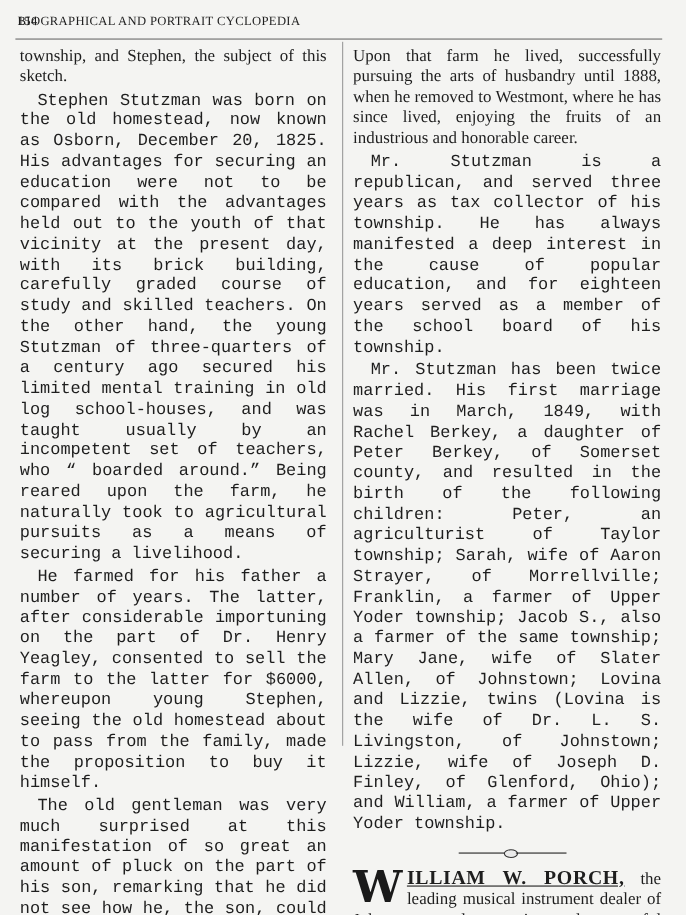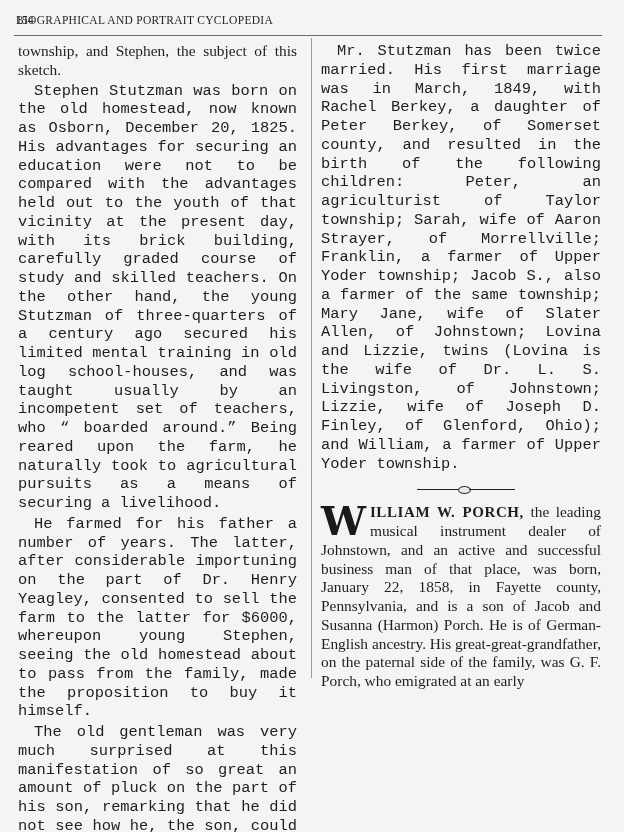--- a/index.html
+++ b/index.html
@@ -40,41 +40,43 @@
   .ornament .l2 { left: 150px; width: 46px; }
   .ornament .oval {
     position: absolute; left: 139px; top: 5px; width: 11px; height: 6px;
     border: 1px solid #333; border-radius: 50%; background: #eaeaea;
   }
   .drop-cap {
     float: left; font-family: "DejaVu Serif", serif; font-weight: bold;
     font-size: 40px; line-height: 32px; margin: 2px 6px 0 0; color: #1a1a1a;
     letter-spacing: -2px;
   }
-  .smallcaps-name { font-weight: bold; letter-spacing: 0.6px; font-size: 15px; }
+  .smallcaps-name { font-weight: bold; letter-spacing: 0.6px; font-size: 18px; text-decoration: underline; }
 </style>
 </head>
 <body>
 
 <div class="page">
   <div class="running-head">
     <span class="page-number">154</span>
     <span class="header-title">BIOGRAPHICAL AND PORTRAIT CYCLOPEDIA</span>
   </div>
   <div class="head-rule"></div>
   <div class="col-divider"></div>
 
   <div class="column col-left">
     <p>township, and Stephen, the subject of this sketch.</p>
     <p class="indent">Stephen Stutzman was born on the old homestead, now known as Osborn, December 20, 1825. His advantages for securing an education were not to be compared with the advantages held out to the youth of that vicinity at the present day, with its brick building, carefully graded course of study and skilled teachers. On the other hand, the young Stutzman of three-quarters of a century ago secured his limited mental training in old log school-houses, and was taught usually by an incompetent set of teachers, who “ boarded around.” Being reared upon the farm, he naturally took to agricultural pursuits as a means of securing a livelihood.</p>
     <p class="indent">He farmed for his father a number of years. The latter, after considerable importuning on the part of Dr. Henry Yeagley, consented to sell the farm to the latter for $6000, whereupon young Stephen, seeing the old homestead about to pass from the family, made the proposition to buy it himself.</p>
     <p class="indent">The old gentleman was very much surprised at this manifestation of so great an amount of pluck on the part of his son, remarking that he did not see how he, the son, could pay for it; but Stephen persisted, and his father consented. This amount of money, in those days, was comparatively a much larger amount than it would be considered at the present day, and the undertaking foreshadowed that enterprising and thorough-going spirit in the young man which contributed so largely, in after years, to his success. He soon, however, sold the farm to George W. Osborn for $7000. With the surplus $1000 he made a down payment on a farm of one hundred and seventy-five acres in Upper Yoder township, for which he paid $3600.</p>
   </div>
 
   <div class="column col-right">
+    <p>Upon that farm he lived, successfully pursuing the arts of husbandry until 1888, when he removed to Westmont, where he has since lived, enjoying the fruits of an industrious and honorable career.</p>
+    <p class="indent">Mr. Stutzman is a republican, and served three years as tax collector of his township. He has always manifested a deep interest in the cause of popular education, and for eighteen years served as a member of the school board of his township.</p>
     <p class="indent">Mr. Stutzman has been twice married. His first marriage was in March, 1849, with Rachel Berkey, a daughter of Peter Berkey, of Somerset county, and resulted in the birth of the following children: Peter, an agriculturist of Taylor township; Sarah, wife of Aaron Strayer, of Morrellville; Franklin, a farmer of Upper Yoder township; Jacob S., also a farmer of the same township; Mary Jane, wife of Slater Allen, of Johnstown; Lovina and Lizzie, twins (Lovina is the wife of Dr. L. S. Livingston, of Johnstown; Lizzie, wife of Joseph D. Finley, of Glenford, Ohio); and William, a farmer of Upper Yoder township.</p>
 
     <div class="ornament">
       <div class="line l1"></div>
       <div class="oval"></div>
       <div class="line l2"></div>
     </div>
 
     <p>
       <span class="drop-cap">W</span><span class="smallcaps-name">ILLIAM W. PORCH,</span><span> the leading musical instrument dealer of Johnstown, and an active and successful business man of that place, was born, January 22, 1858, in Fayette county, Pennsylvania, and is a son of Jacob and Susanna (Harmon) Porch. He is of German-English ancestry. His great-great-grandfather, on the paternal side of the family, was G. F. Porch, who emigrated at an early</span>

